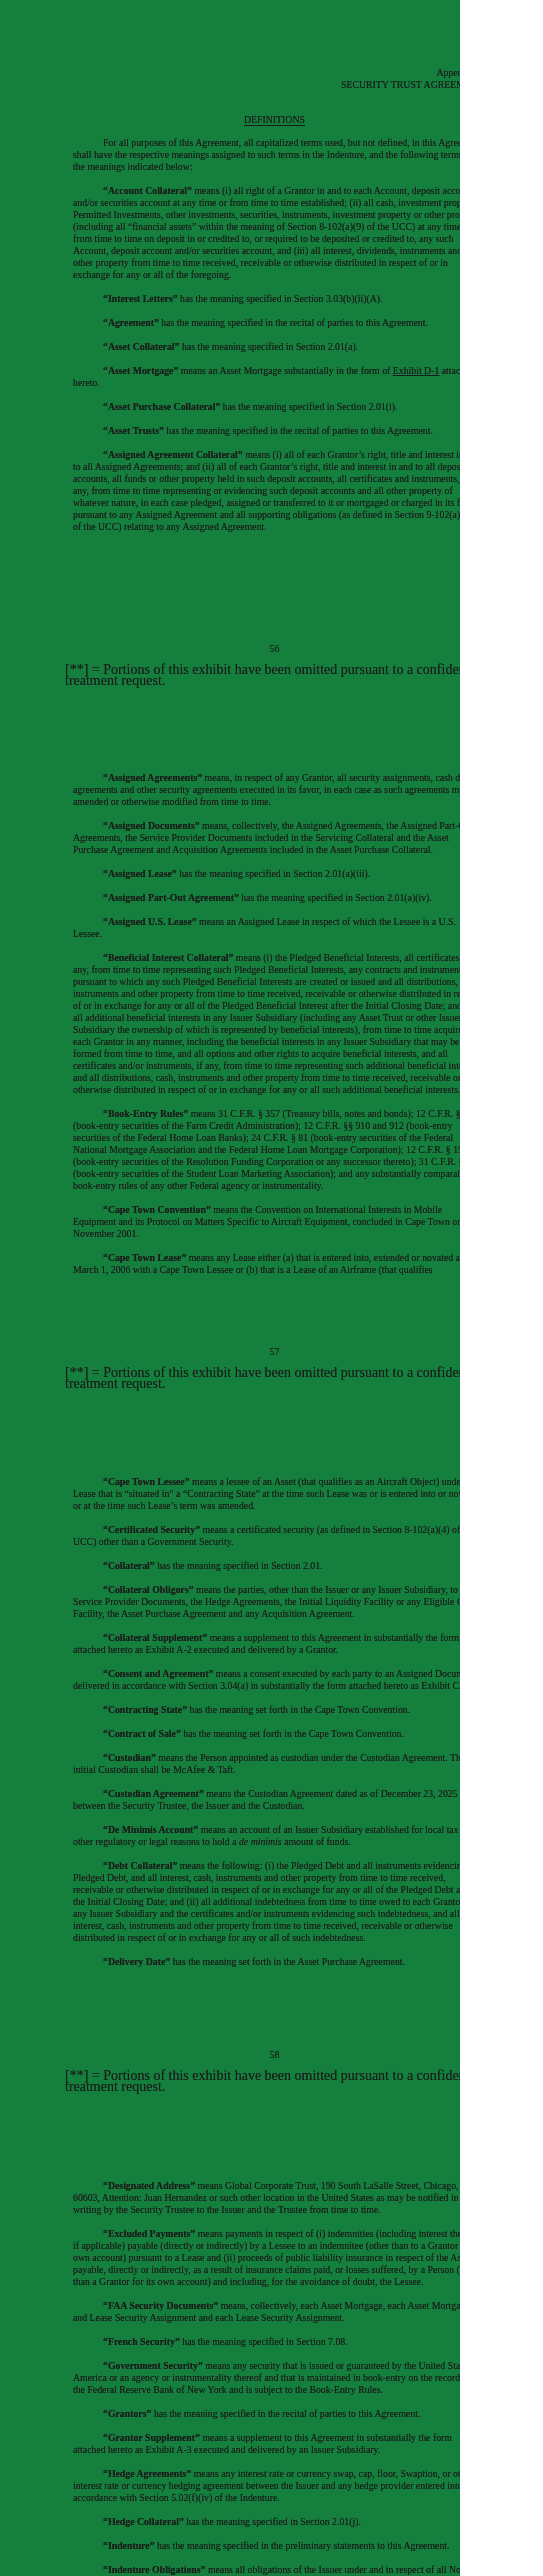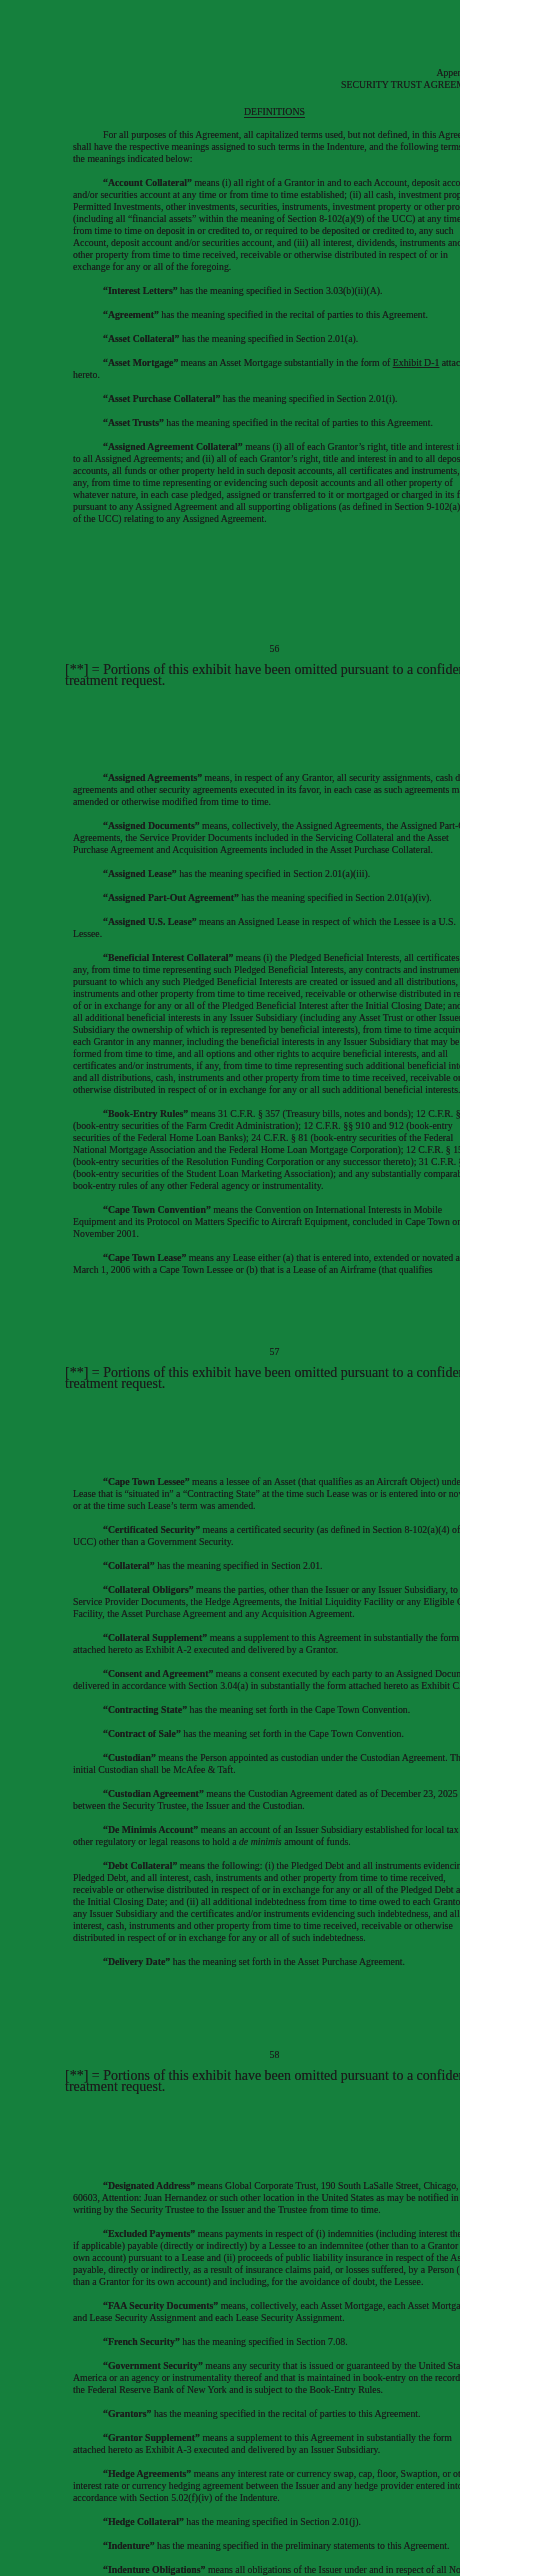--- a/index.html
+++ b/index.html
@@ -10,21 +10,21 @@
   }
   .doc { position: absolute; top: 0; left: 0; width: 544px; height: 2813px; }
   .page { position: relative; width: 460px; height: 703px; background: #15803d; overflow: hidden; }
   .content {
     position: absolute; left: 65px; width: 419px;
     font-size: 9.8px; line-height: 12px;
     text-shadow: 0 0 0.2px rgba(25,25,25,0.65);
     max-height: 573px; overflow: hidden;
   }
   .hdr { text-align: right; }
-  .deftitle { text-align: center; margin-top: 15px; margin-bottom: 11.3px; }
+  .deftitle { text-align: center; margin-top: 23px; margin-bottom: 11.3px; }
   .underlined { text-decoration: underline; text-underline-offset: 1.5px; }
   .para { margin: 0 0 12px 8px; text-indent: 30px; text-align: left; }
   .para.noindent { text-indent: 0; }
   .b { font-weight: bold; }
   .u { text-decoration: underline; text-underline-offset: 1px; }
   .i { font-style: italic; }
   .pagenum {
     position: absolute; top: 643px; left: 65px; width: 419px;
     text-align: center; font-size: 9.8px; line-height: 12px;
     text-shadow: 0 0 0.2px rgba(25,25,25,0.65);

